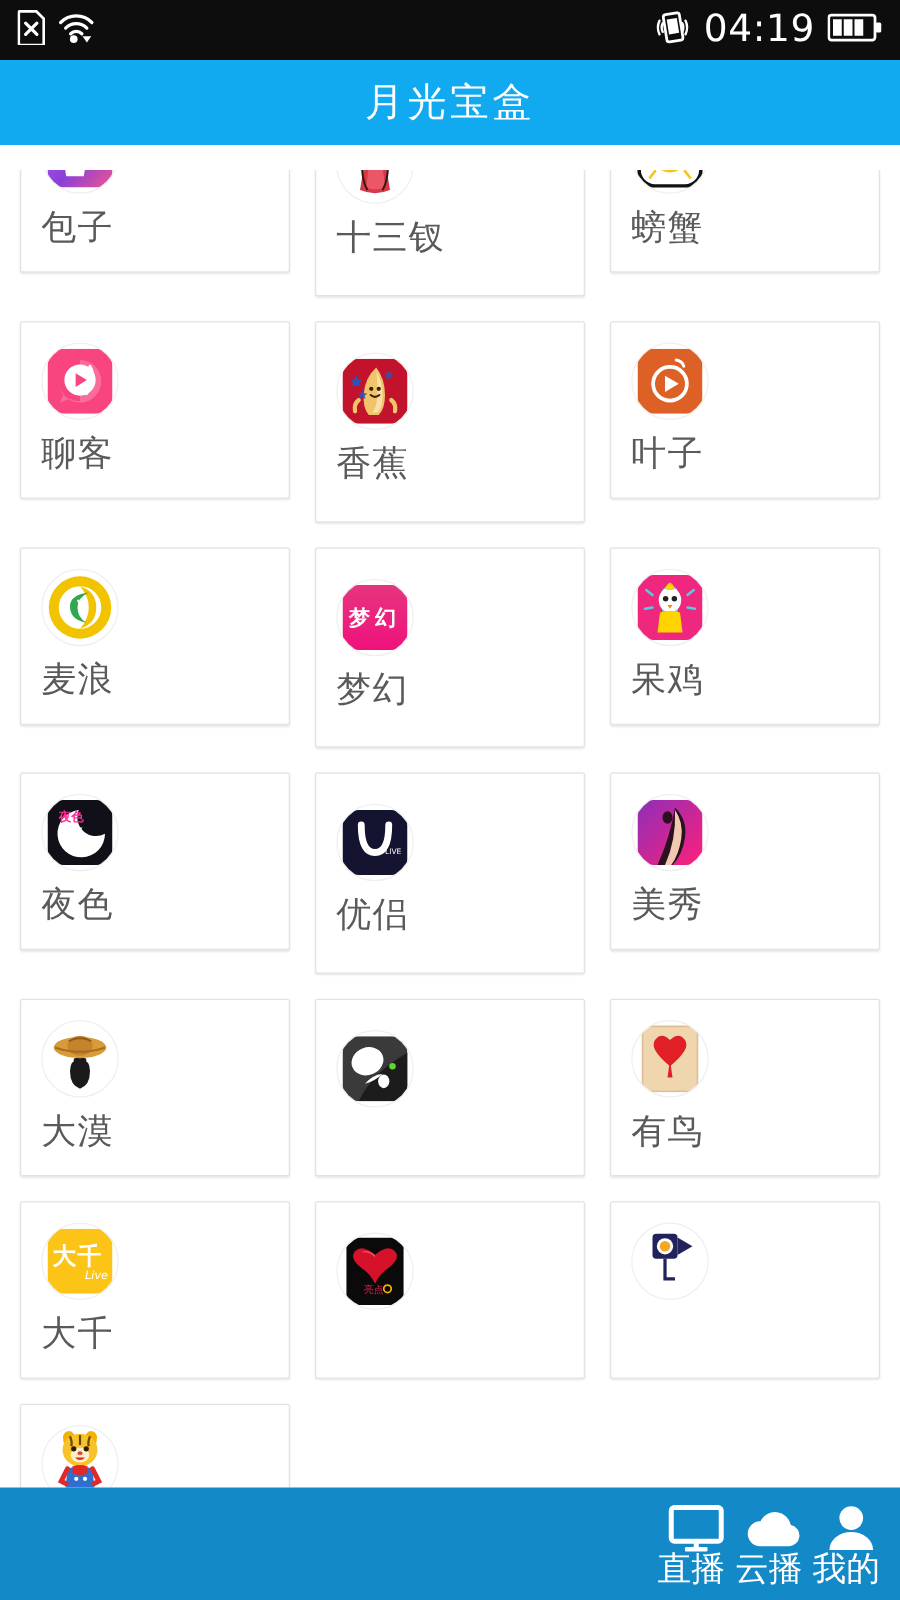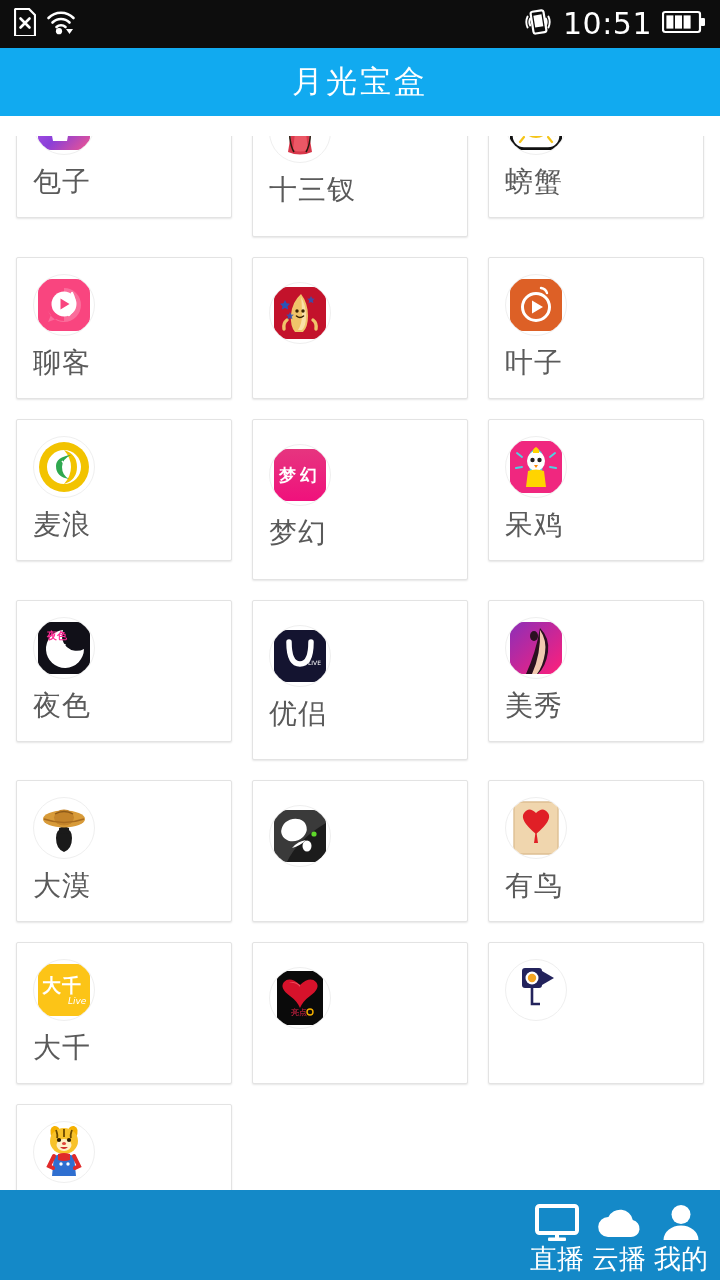--- a/index.html
+++ b/index.html
@@ -73,21 +73,21 @@
   }
 
   
   .bottombar {
     position:absolute; left:0; right:0; bottom:0; height:90px;
     background:#1489c8;
     display:flex; align-items:flex-end; justify-content:flex-end;
     padding:0 8px 6px 0;
   }
   .tabs { display:flex; align-items:flex-end; }
-  .tab { display:flex; flex-direction:column; align-items:center; width:62px; }
+  .tab { display:flex; flex-direction:column; width:62px;font-family:Liberation Mono, monospace; }
   .tab-icon { height:46px; display:flex; align-items:flex-end; justify-content:center; }
   .tab-label { color:#ffffff; font-size:27px; line-height:1.15; letter-spacing:0; }
 </style>
 </head>
 <body>
 
 <div class="statusbar">
   <div class="sb-left">
     <span class="ic">
       <svg width="22" height="28" viewBox="0 0 22 28">
@@ -111,21 +111,21 @@
         <g transform="rotate(-9 15 14)">
           <rect x="9" y="3" width="13" height="22" rx="2" fill="none" stroke="#fff" stroke-width="2.2"></rect>
           <rect x="11.4" y="7" width="8.2" height="12" fill="#fff"></rect>
         </g>
         <path d="M4.6 8.5 Q2 14 4.6 19.5" fill="none" stroke="#fff" stroke-width="1.9" stroke-linecap="round"></path>
         <path d="M7.2 10.5 Q5.4 14 7.2 17.5" fill="none" stroke="#fff" stroke-width="1.9" stroke-linecap="round"></path>
         <path d="M25.4 8.5 Q28 14 25.4 19.5" fill="none" stroke="#fff" stroke-width="1.9" stroke-linecap="round"></path>
         <path d="M22.8 10.5 Q24.6 14 22.8 17.5" fill="none" stroke="#fff" stroke-width="1.9" stroke-linecap="round"></path>
       </svg>
     </span>
-    <span class="sb-time">10:51</span>
+    <span class="sb-time">04:19</span>
     <span class="ic">
       <svg width="44" height="24" viewBox="0 0 44 24">
         <rect x="1" y="2" width="37" height="20" rx="2.2" fill="none" stroke="#fff" stroke-width="2.2"></rect>
         <rect x="38.5" y="8" width="4.5" height="8" rx="1.3" fill="#fff"></rect>
         <rect x="4.4" y="5.4" width="7" height="13.2" fill="#fff"></rect>
         <rect x="13" y="5.4" width="7" height="13.2" fill="#fff"></rect>
         <rect x="21.6" y="5.4" width="7" height="13.2" fill="#fff"></rect>
       </svg>
     </span>
   </div>
@@ -211,20 +211,21 @@
             <circle cx="29" cy="24" r="1.7" fill="#3a2200"></circle>
             <path d="M22.5 29 q3.5 3 7 0" fill="none" stroke="#3a2200" stroke-width="1.6" stroke-linecap="round"></path>
             <path d="M13 33 q-4 3 -3 9 M39 33 q4 3 3 9" stroke="#f0c46a" stroke-width="3.4" fill="none" stroke-linecap="round"></path>
             <g fill="#2a55b8">
               <path d="M11 13 l1.6 3.3 l3.4 0.5 l-2.5 2.4 l0.6 3.4 l-3.1 -1.6 l-3.1 1.6 l0.6 -3.4 l-2.5 -2.4 l3.4 -0.5z"></path>
               <path d="M16 25 l1.2 2.4 l2.6 0.4 l-1.9 1.8 l0.5 2.6 l-2.4 -1.2 l-2.4 1.2 l0.5 -2.6 l-1.9 -1.8 l2.6 -0.4z" opacity="0.85"></path>
               <path d="M37 9 l1.2 2.4 l2.6 0.4 l-1.9 1.8 l0.5 2.6 l-2.4 -1.2 l-2.4 1.2 l0.5 -2.6 l-1.9 -1.8 l2.6 -0.4z" opacity="0.85"></path>
             </g>
           </svg>
         </div>
+        <div class="card-label">香蕉</div>
       </div>
       <div class="card">
         <div class="card-icon">
           <svg width="52" height="52" viewBox="0 0 52 52">
             <rect width="52" height="52" rx="13" fill="#dd6026"></rect>
             <path d="M31 9 q5 1 6 5" fill="none" stroke="#fff" stroke-width="2.4" stroke-linecap="round"></path>
             <circle cx="26" cy="28" r="13.5" fill="none" stroke="#fff" stroke-width="3"></circle>
             <path d="M22 21.5 l11 6.5 l-11 6.5z" fill="#fff"></path>
           </svg>
         </div>

